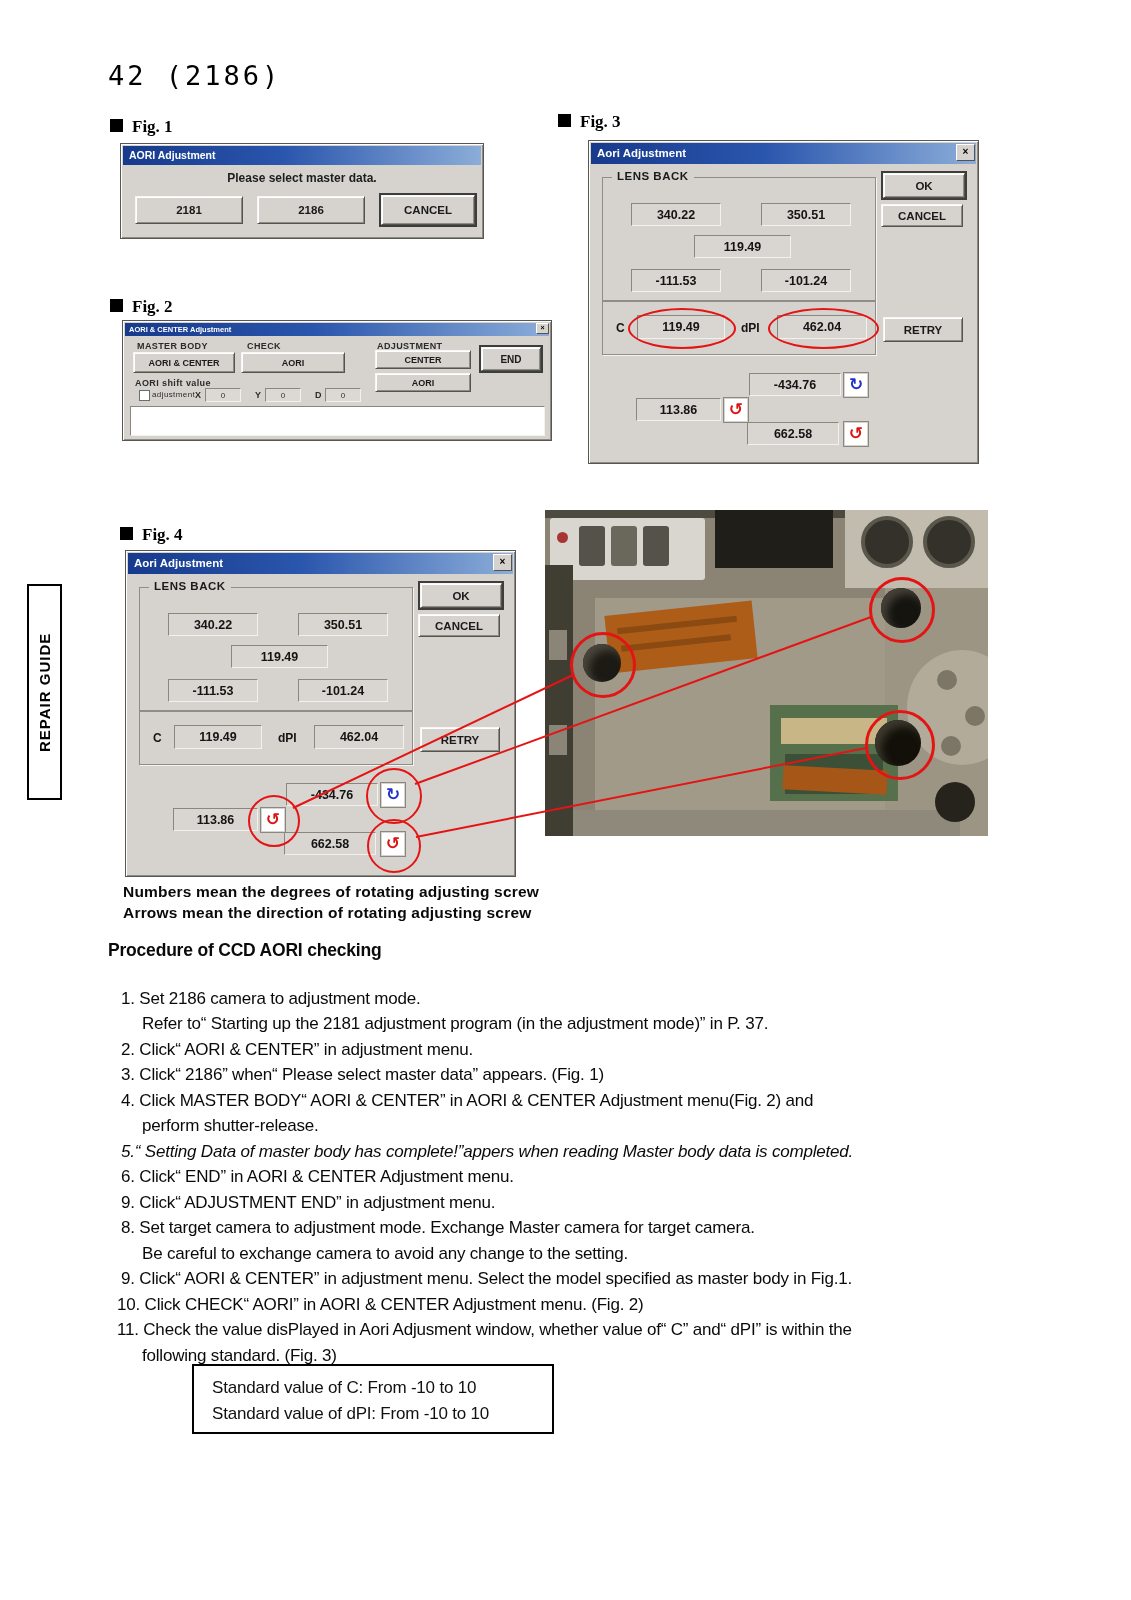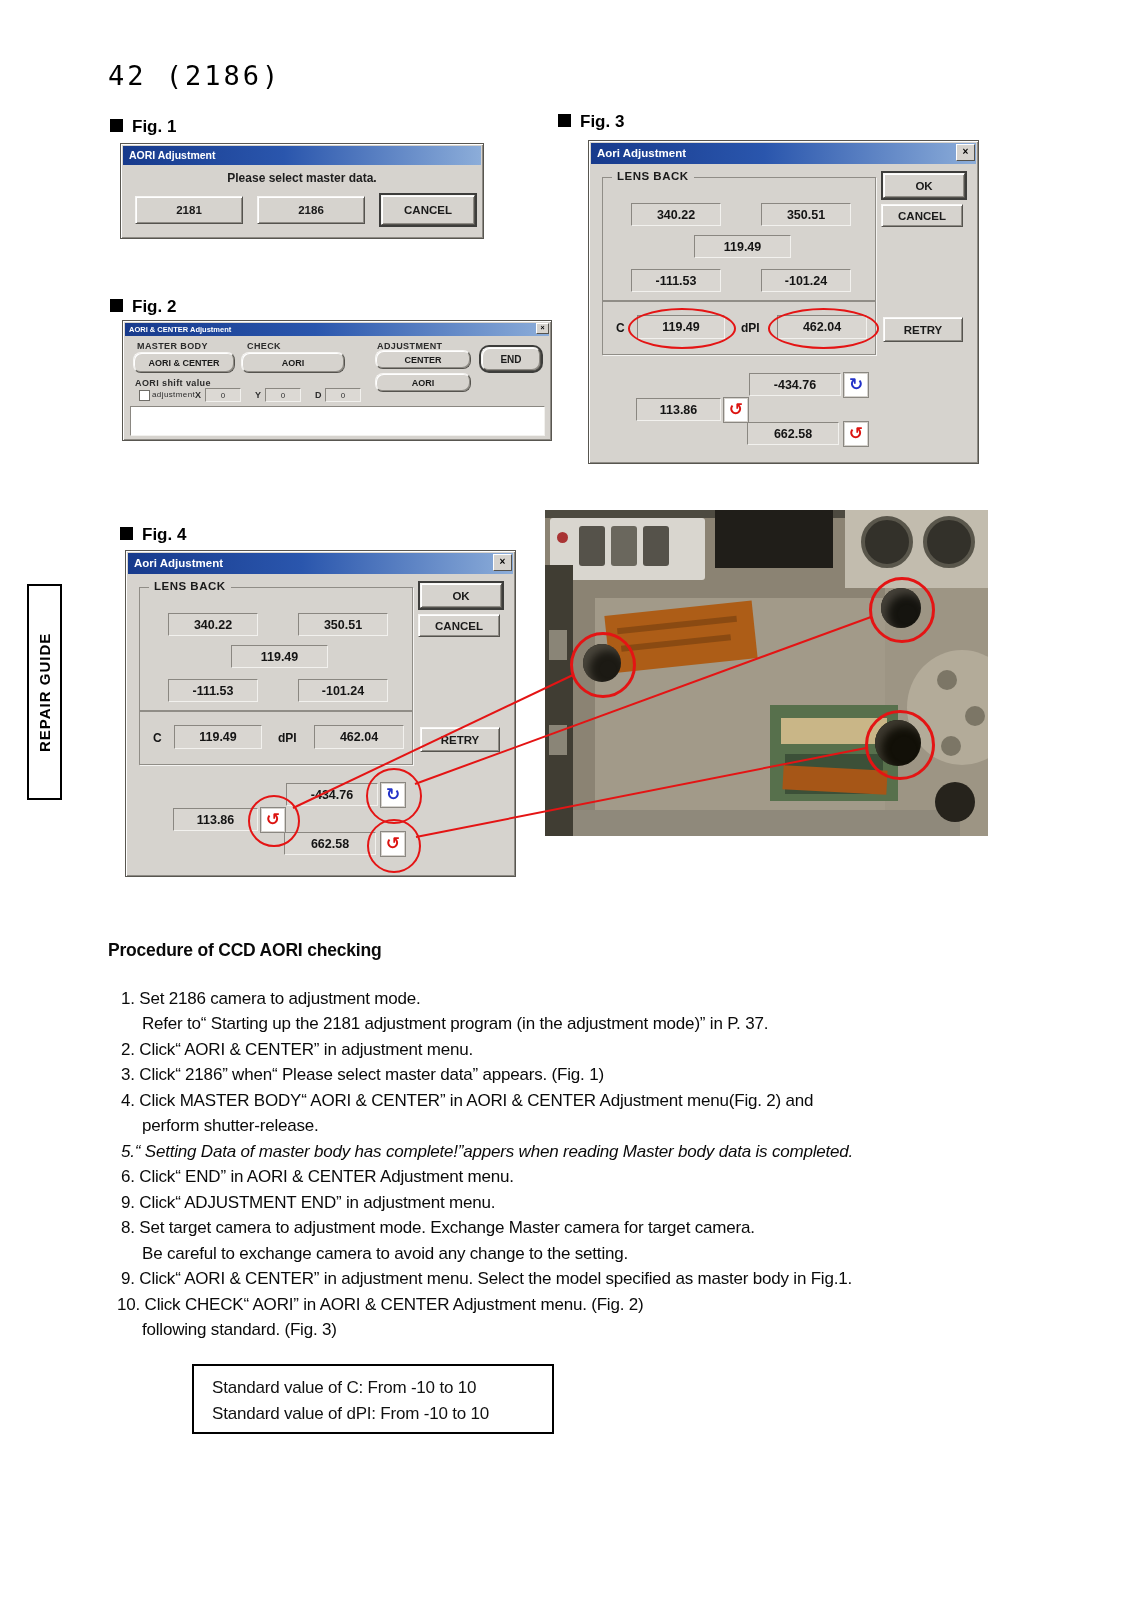--- a/index.html
+++ b/index.html
@@ -2,21 +2,21 @@
 <html><head>
 <meta charset="utf-8">
 <style>
   html,body{margin:0;padding:0;background:#ffffff;}
   #page{position:relative;width:1131px;height:1600px;background:#ffffff;overflow:hidden;
         font-family:"Liberation Sans",sans-serif;color:#111;}
   .abs{position:absolute;}
 
   
   .page-header{font-family:"DejaVu Sans Mono",monospace;font-size:27px;letter-spacing:3px;color:#000;}
-  .fig-label{font-size:17px;font-weight:bold;color:#000;}
+  .fig-label{font-size:17px;font-weight:bold;color:#000;font-family:Liberation Serif, serif;}
   .fig-label .sq{display:inline-block;width:13px;height:13px;background:#000;margin-right:9px;}
 
   
   .dialog{background:#d6d3ce;border:1px solid #585650;
           box-shadow:inset 1px 1px 0 #ffffff, inset -1px -1px 0 #8e8b85;}
   .titlebar{position:absolute;left:2px;top:2px;right:2px;height:21px;
             background:linear-gradient(90deg,#173a8c 0%,#2a56ad 45%,#8cadd9 100%);
             color:#fff;font-size:11.5px;font-weight:bold;line-height:21px;padding-left:6px;box-sizing:border-box;}
   .close-btn{position:absolute;right:3px;top:3px;width:17px;height:15px;background:#d6d3ce;
              border:1px solid;border-color:#ffffff #55534e #55534e #ffffff;
@@ -44,21 +44,21 @@
   #anno-svg{position:absolute;left:0;top:0;width:1131px;height:1600px;pointer-events:none;}
 
   
   .mini-titlebar{position:absolute;left:2px;top:2px;right:2px;height:13px;
                  background:linear-gradient(90deg,#173a8c,#2a56ad 45%,#8cadd9);
                  color:#fff;font-size:7.5px;font-weight:bold;line-height:13px;padding-left:4px;box-sizing:border-box;}
   .mini-close{position:absolute;right:2px;top:2px;width:11px;height:9px;background:#d6d3ce;
               border:1px solid;border-color:#fff #55534e #55534e #fff;font-size:7px;line-height:7px;
               text-align:center;font-weight:bold;color:#000;}
   .f2-label{position:absolute;font-size:9px;font-weight:bold;color:#2b2b2b;letter-spacing:0.4px;}
-  .f2-btn{font-size:9px;border-radius:8px;}
+  .f2-btn{font-size:9px;}
   .f2-field{position:absolute;background:#dcd9d4;border:1px solid;border-color:#8a8781 #f2f1ee #f2f1ee #8a8781;
             font-size:8px;color:#333;display:flex;align-items:center;justify-content:center;}
   .f2-check{position:absolute;width:9px;height:9px;background:#fff;border:1px solid #6f6d68;}
   .log-area{position:absolute;background:#ffffff;border:1px solid;border-color:#8a8781 #f2f1ee #f2f1ee #8a8781;}
 
   
   .side-tab{border:2px solid #000;display:flex;align-items:center;justify-content:center;
             writing-mode:vertical-rl;transform:rotate(180deg);
             font-size:15px;font-weight:bold;letter-spacing:1px;color:#000;background:#fff;}
 
@@ -215,36 +215,41 @@
     <div class="red-ellipse" style="left:324px;top:67px;width:60px;height:60px;border-width:3px;"></div>
     <div class="red-ellipse" style="left:320px;top:200px;width:64px;height:64px;border-width:3px;"></div>
   </div>
 
   <svg id="anno-svg">
     <line x1="293" y1="808" x2="573" y2="675" stroke="#e41414" stroke-width="2"></line>
     <line x1="415" y1="784" x2="871" y2="617" stroke="#e41414" stroke-width="2"></line>
     <line x1="416" y1="837" x2="866" y2="748" stroke="#e41414" stroke-width="2"></line>
   </svg>
 
+  <div class="abs" style="left:123px;top:881px;">
+    <div class="caption-line">Numbers mean the degrees of rotating adjusting screw</div>
+    <div class="caption-line">Arrows mean the direction of rotating adjusting screw</div>
+  </div>
 
   <div class="abs proc" style="left:108px;top:938px;width:940px;">
     <div class="proc-heading">Procedure of CCD AORI checking</div>
     <div class="p-line">1. Set 2186 camera to adjustment mode.</div>
     <div class="p-sub">Refer to“ Starting up the 2181 adjustment program (in the adjustment mode)” in P. 37.</div>
     <div class="p-line">2. Click“ AORI &amp; CENTER” in adjustment menu.</div>
     <div class="p-line">3. Click“ 2186” when“ Please select master data” appears. (Fig. 1)</div>
     <div class="p-line">4. Click MASTER BODY“ AORI &amp; CENTER” in AORI &amp; CENTER Adjustment menu(Fig. 2) and</div>
     <div class="p-sub">perform shutter-release.</div>
     <div class="p-line p-italic">5.“ Setting Data of master body has complete!”appers when reading Master body data is completed.</div>
     <div class="p-line">6. Click“ END” in AORI &amp; CENTER Adjustment menu.</div>
     <div class="p-line">9. Click“ ADJUSTMENT END” in adjustment menu.</div>
     <div class="p-line">8. Set target camera to adjustment mode. Exchange Master camera for target camera.</div>
     <div class="p-sub">Be careful to exchange camera to avoid any change to the setting.</div>
     <div class="p-line">9. Click“ AORI &amp; CENTER” in adjustment menu. Select the model specified as master body in Fig.1.</div>
     <div class="p-line" style="padding-left:9px;">10. Click CHECK“ AORI” in AORI &amp; CENTER Adjustment menu. (Fig. 2)</div>
+    <div class="p-line" style="padding-left:9px;">11. Check the value disPlayed in Aori Adjusment window, whether value of“ C” and“ dPI” is within the</div>
     <div class="p-sub">following standard. (Fig. 3)</div>
   </div>
 
   <div class="std-box" style="left:192px;top:1364px;width:362px;height:70px;">
     <div>Standard value of C: From -10 to 10</div>
     <div>Standard value of dPI: From -10 to 10</div>
   </div>
 
 </div>
 

